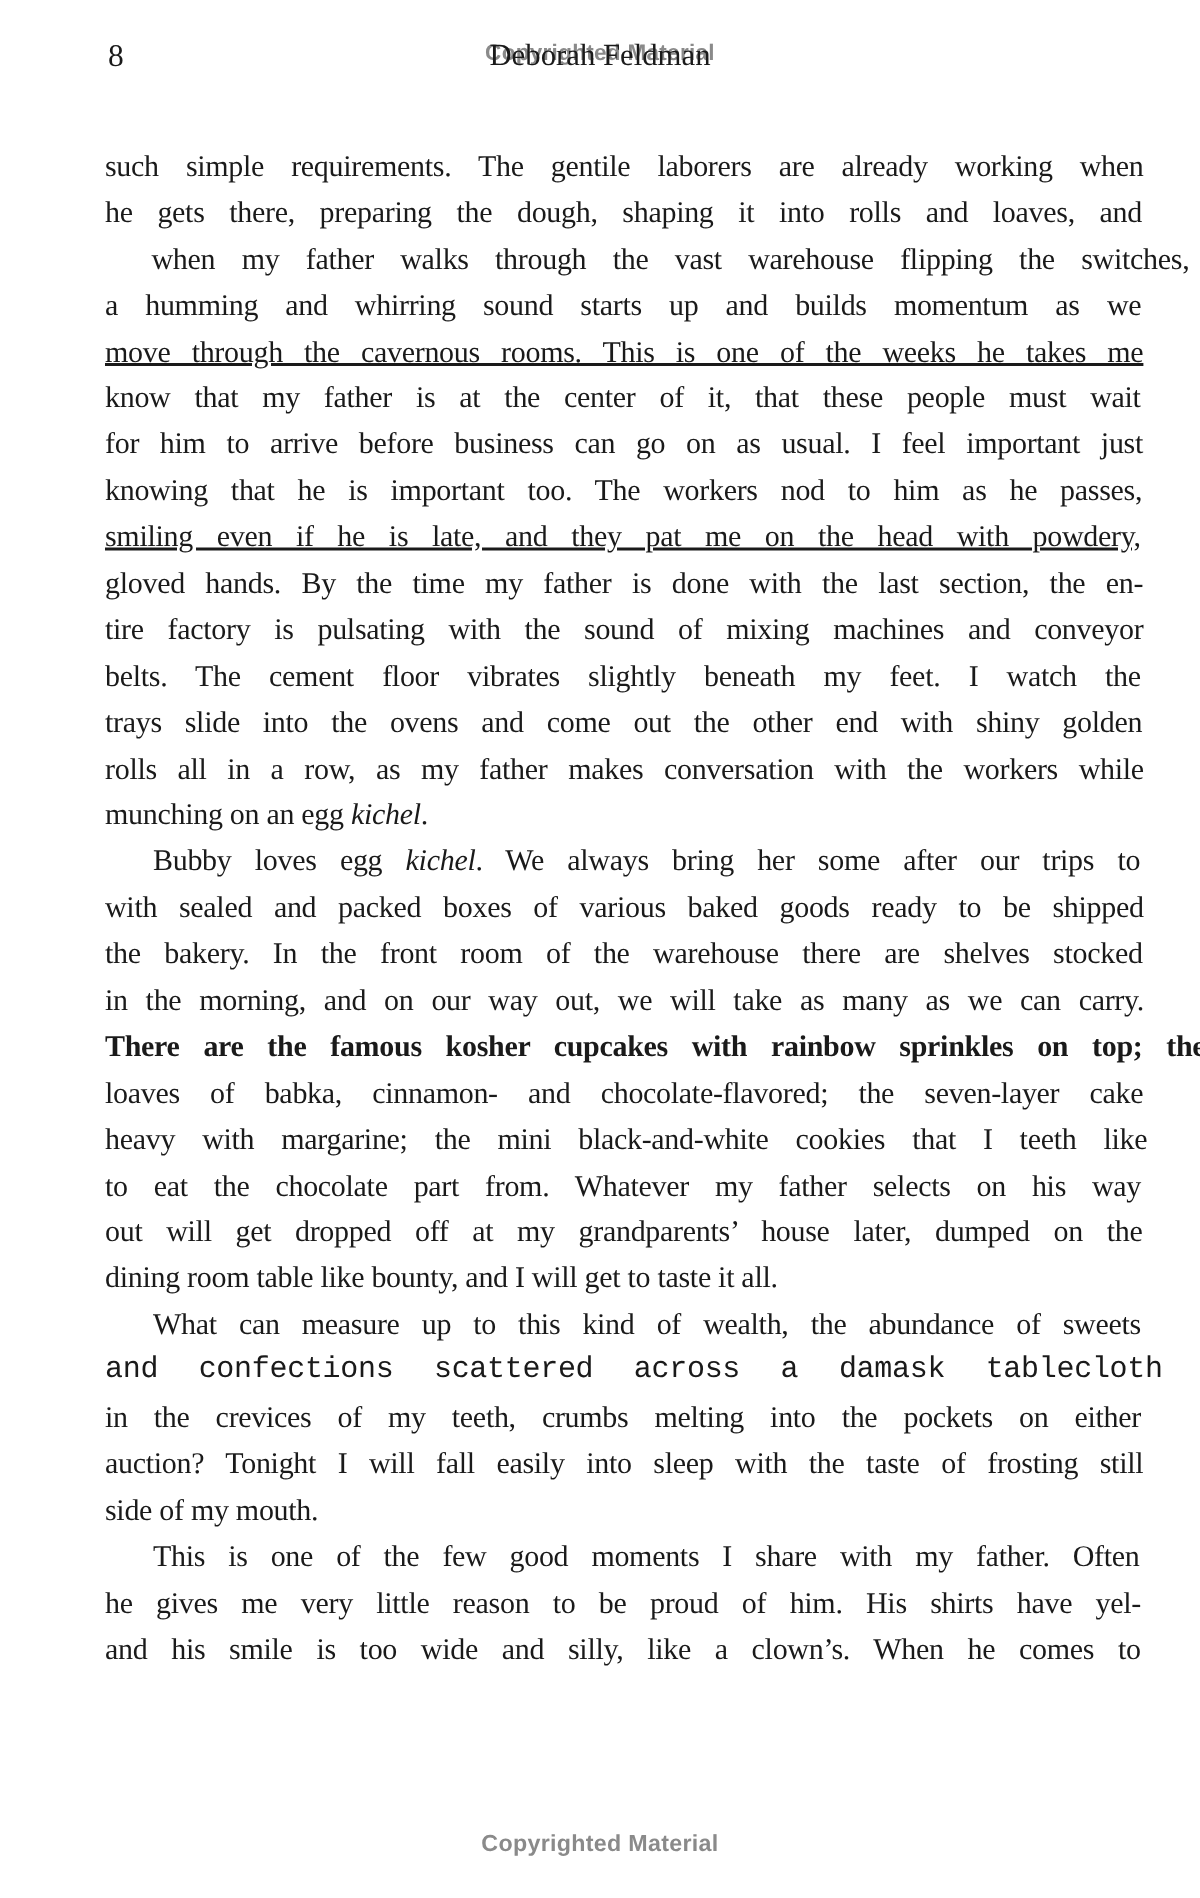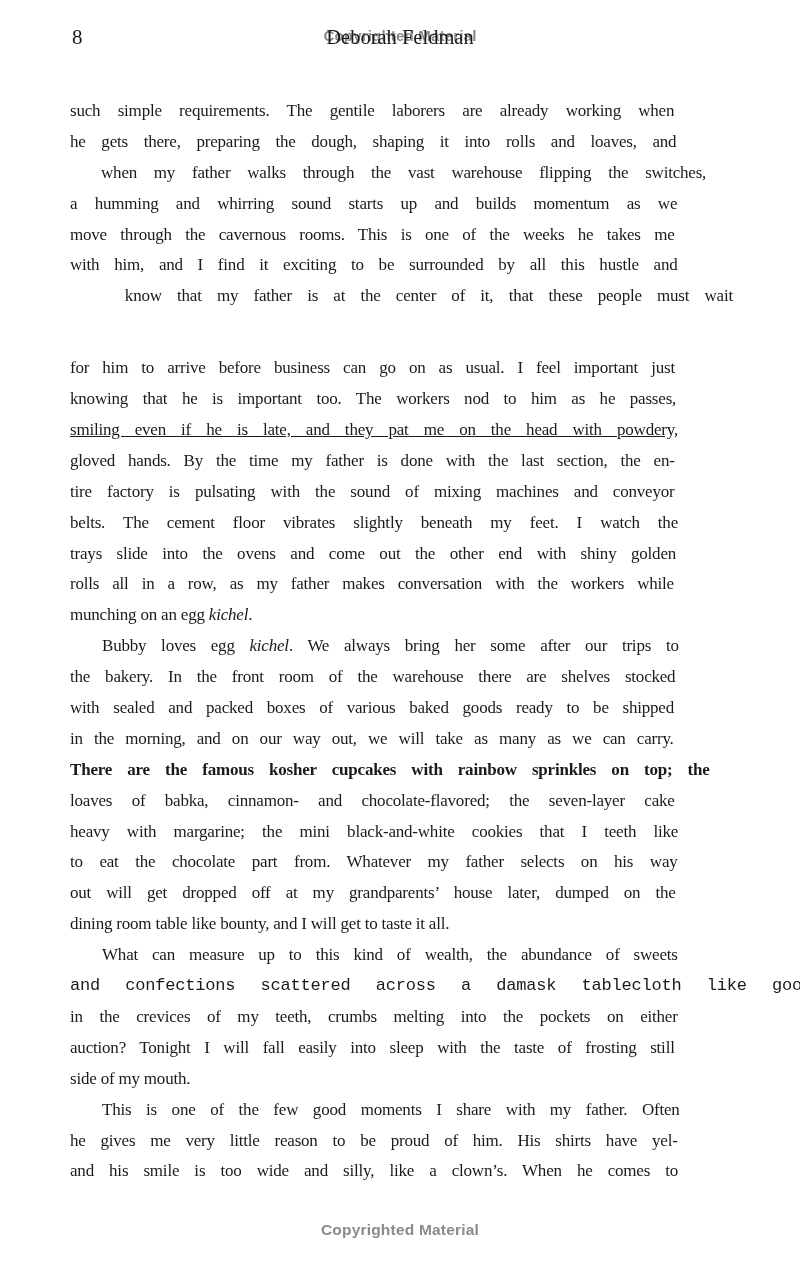--- a/index.html
+++ b/index.html
@@ -53,21 +53,21 @@
   }
   .body-text {
     position: absolute;
     left: 70px;
     top: 96px;
     width: 663px;
   }
   .line {
     height: 30.9px;
     line-height: 30.9px;
-    font-size: 17px;
+    font-size: 20px;
     letter-spacing: -0.2px;
     white-space: nowrap;
     overflow: visible;
   }
   .line.indent {
     padding-left: 32px;
   }
   .footer {
     position: absolute;
     left: 0;
@@ -94,37 +94,36 @@
     <span class="watermark-text">Copyrighted Material</span>
     <span class="running-title">Deborah Feldman</span>
   </div>
 
   <div class="body-text">
       <div>
         <div class="line" style="word-spacing: 13.2604px;"><span>such simple requirements. The gentile laborers are already working when</span></div>
         <div class="line" style="word-spacing: 11.6602px;"><span>he gets there, preparing the dough, shaping it into rolls and loaves, and</span></div>
         <div class="line" style="word-spacing: 12.7703px; margin-left: 31px;"><span>when my father walks through the vast warehouse flipping the switches,</span></div>
         <div class="line" style="word-spacing: 13.3168px;"><span>a humming and whirring sound starts up and builds momentum as we</span></div>
-        <div class="line" style="word-spacing: 9.32332px;"><span>move through the cavernous rooms. This is one of the weeks he takes me</span></div>
-        <div class="line" style="word-spacing: 10.7299px;"><span>with him, and I find it exciting to be surrounded by all this hustle and</span></div>
+        <div class="line" style="word-spacing: 9.32332px; text-decoration: underline;"><span>move through the cavernous rooms. This is one of the weeks he takes me</span></div>
         <div class="line" style="word-spacing: 11.173px; text-align: right;"><span>know that my father is at the center of it, that these people must wait</span></div>
-        <div class="line" style="word-spacing: 9.04353px; margin-top: 41px;"><span>for him to arrive before business can go on as usual. I feel important just</span></div>
+        <div class="line" style="word-spacing: 9.04353px;"><span>for him to arrive before business can go on as usual. I feel important just</span></div>
         <div class="line" style="word-spacing: 10.4964px;"><span>knowing that he is important too. The workers nod to him as he passes,</span></div>
         <div class="line" style="word-spacing: 11.0435px; text-decoration: underline;"><span>smiling even if he is late, and they pat me on the head with powdery,</span></div>
         <div class="line" style="word-spacing: 8.83929px;"><span>gloved hands. By the time my father is done with the last section, the en-</span></div>
         <div class="line" style="word-spacing: 11.0696px;"><span>tire factory is pulsating with the sound of mixing machines and conveyor</span></div>
         <div class="line" style="word-spacing: 14.044px;"><span>belts. The cement floor vibrates slightly beneath my feet. I watch the</span></div>
         <div class="line" style="word-spacing: 10.4868px;"><span>trays slide into the ovens and come out the other end with shiny golden</span></div>
         <div class="line" style="word-spacing: 8.96635px;"><span>rolls all in a row, as my father makes conversation with the workers while</span></div>
         <div class="line no-justify"><span>munching on an egg <i>kichel</i>.</span></div>
       </div>
       <div>
         <div class="line indent" style="word-spacing: 10.7201px;"><span>Bubby loves egg <i>kichel</i>. We always bring her some after our trips to</span></div>
+        <div class="line" style="word-spacing: 9.73698px;"><span>with sealed and packed boxes of various baked goods ready to be shipped</span></div>
         <div class="line" style="word-spacing: 10.8724px;"><span>the bakery. In the front room of the warehouse there are shelves stocked</span></div>
-        <div class="line" style="word-spacing: 9.73698px;"><span>with sealed and packed boxes of various baked goods ready to be shipped</span></div>
         <div class="line" style="word-spacing: 7.10938px;"><span>in the morning, and on our way out, we will take as many as we can carry.</span></div>
         <div class="line" style="word-spacing: 11.0554px; font-weight: bold;"><span>There are the famous kosher cupcakes with rainbow sprinkles on top; the</span></div>
         <div class="line" style="word-spacing: 15.3457px;"><span>loaves of babka, cinnamon- and chocolate-flavored; the seven-layer cake</span></div>
         <div class="line" style="word-spacing: 13.1984px;"><span>heavy with margarine; the mini black-and-white cookies that I teeth like</span></div>
         <div class="line" style="word-spacing: 12.5078px;"><span>to eat the chocolate part from. Whatever my father selects on his way</span></div>
         <div class="line" style="word-spacing: 11.0456px;"><span>out will get dropped off at my grandparents’ house later, dumped on the</span></div>
         <div class="line no-justify"><span>dining room table like bounty, and I will get to taste it all.</span></div>
       </div>
       <div>
         <div class="line indent" style="word-spacing: 9.95182px;"><span>What can measure up to this kind of wealth, the abundance of sweets</span></div>

